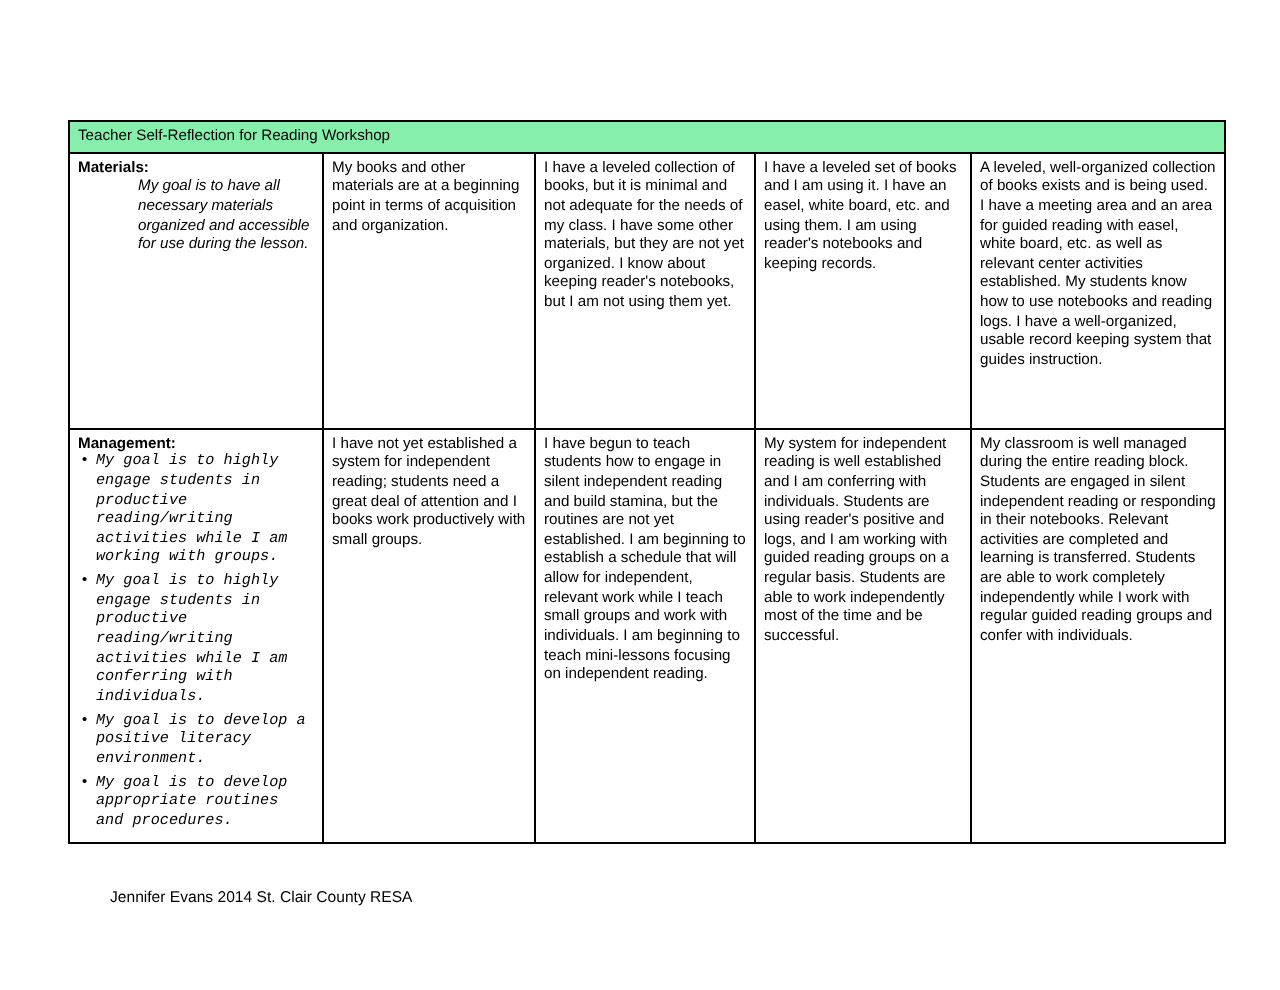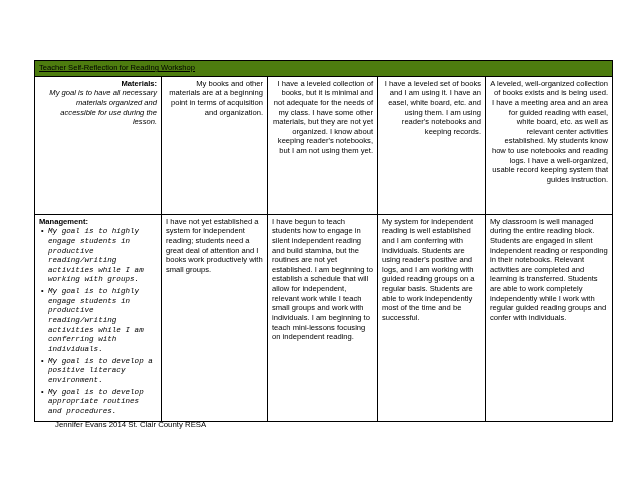--- a/index.html
+++ b/index.html
@@ -31,67 +31,67 @@
     border: 1px solid #000;
     vertical-align: top;
     padding: 2px 4px 3px 4px;
     font-size: 7.6px;
     line-height: 1.27;
     text-align: left;
     font-weight: normal;
     overflow: hidden;
   }
   td.title-cell {
-    background: #4d7c0f;
+    background: #86efac;
     text-align: center;
     font-weight: bold;
     font-size: 12.5px;
     line-height: 1.2;
     padding: 2px 4px;
-    text-decoration: underline;
   }
   th.col-header {
     text-align: center;
     font-weight: bold;
     font-size: 8.6px;
     padding-top: 3px;
     padding-bottom: 12px;
     vertical-align: top;
   }
   .cell-heading {
     font-weight: bold;
     font-size: 7.6px;
   }
   .goal-text {
     font-style: italic;
+    margin-left: 30px;
   }
   ul.goal-list {
     margin: 1px 0 0 0;
     padding: 0 0 0 9px;
     list-style: none;
     font-family: Liberation Mono, monospace;
   }
   ul.goal-list li {
     font-style: italic;
     position: relative;
     margin-bottom: 2px;
   }
   ul.goal-list li::before {
     content: "\2022";
     position: absolute;
     left: -8px;
     top: 0;
     font-style: normal;
   }
-  tr.content-row-1 td { height: 132px; text-align: right; }
+  tr.content-row-1 td { height: 132px; }
   tr.content-row-2 td { height: 192px; }
   .footer-line {
     position: absolute;
     left: 55px;
-    top: 420px;
+    top: 444px;
     font-size: 7.8px;
   }
 </style>
 </head>
 <body>
 
 <div class="page">
 
   <table class="rubric">
     <colgroup>

